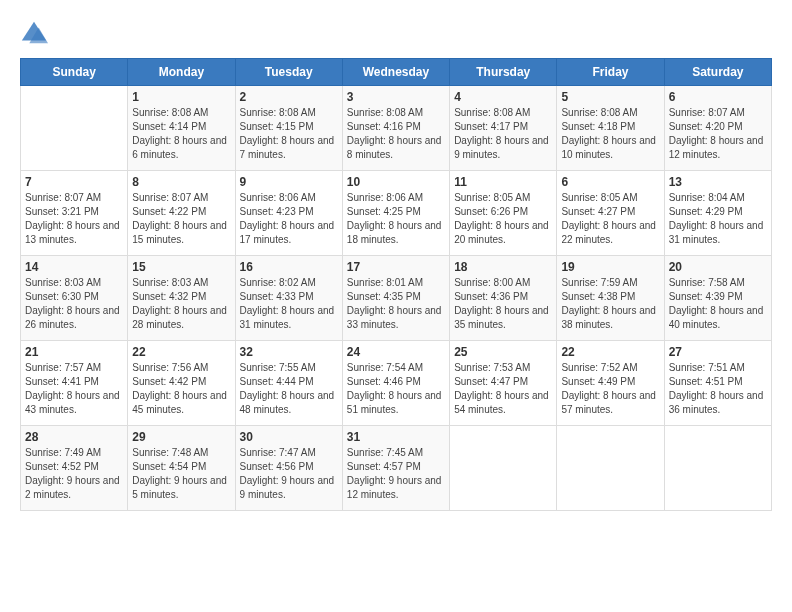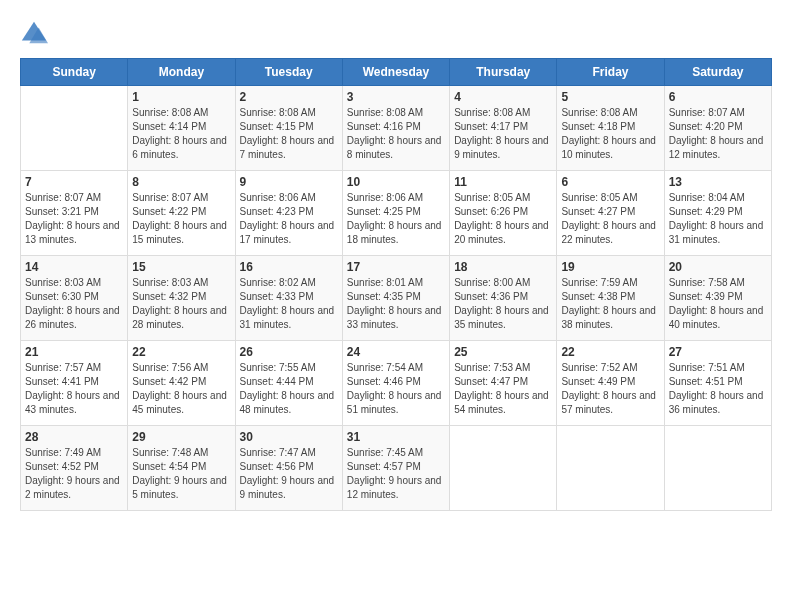--- a/index.html
+++ b/index.html
@@ -306,21 +306,21 @@
         </td>
         <td>
           <span class="day-number">22</span>
           <div class="day-info">
             <div>Sunrise: 7:56 AM</div>
             <div>Sunset: 4:42 PM</div>
             <div>Daylight: 8 hours and 45 minutes.</div>
           </div>
         </td>
         <td>
-          <span class="day-number">26</span>
+          <span class="day-number">32</span>
           <div class="day-info">
             <div>Sunrise: 7:55 AM</div>
             <div>Sunset: 4:44 PM</div>
             <div>Daylight: 8 hours and 48 minutes.</div>
           </div>
         </td>
         <td>
           <span class="day-number">24</span>
           <div class="day-info">
             <div>Sunrise: 7:54 AM</div>

